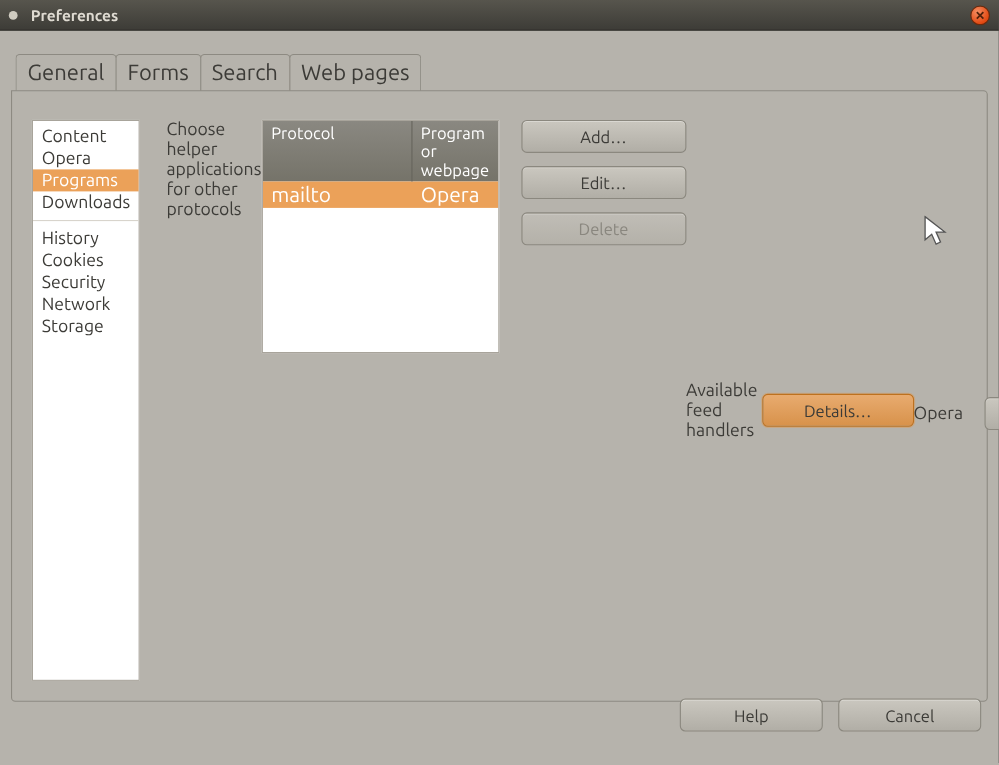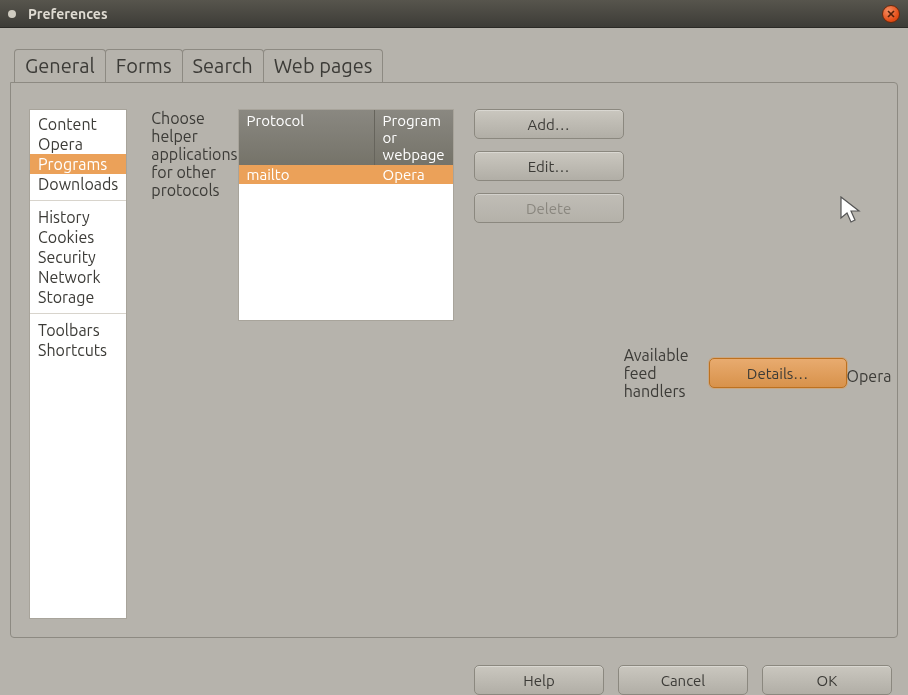--- a/index.html
+++ b/index.html
@@ -132,21 +132,21 @@
     font-size: 15px;
   }
   .th {
     padding: 2px 8px;
     border-right: 1px solid #66645c;
   }
   .th.c1 { width: 136px; }
   .th.c2 { flex: 1; border-right: none; }
   .trow {
     display: flex;
-    font-size: 15px;
+    font-size: 19px;
   }
   .trow.selected { background: #eba159; color: #fff; }
   .td { padding: 1px 8px; }
   .td.c1 { width: 136px; }
   .td.c2 { flex: 1; }
   .btn-col {
     display: flex;
     flex-direction: column;
     gap: 12px;
     width: 150px;
@@ -167,40 +167,40 @@
     color: #8a877f;
     cursor: default;
     background: linear-gradient(to bottom, #c0bdb6, #b4b1a9);
   }
   .btn.highlight {
     border: 1px solid #bd711f;
     background: linear-gradient(to bottom, #e8ab6f, #d8924b);
     box-shadow: 0 0 0 1px rgba(230,150,70,0.4);
   }
   .feed-row {
-    display:flex; align-items:center; gap:20px;
+    display:flex; align-items:center; gap:4px;
     margin-top: 18px;
   }
   .feed-row .section-label { margin-bottom:0; flex:1; }
   .hr {
     border: none;
     border-top: 1px solid #938f86;
     margin: 34px 0 14px 0;
   }
   .source-row {
     display: flex;
     align-items: center;
     gap: 20px;
     margin-top: 24px;
   }
   .source-row .val { flex:1; font-size:16px; }
   .footer {
     position: absolute;
     right: 16px;
-    bottom: 0;
+    bottom: 30px;
     display: flex;
     gap: 14px;
   }
   .footer .btn { width: 130px; }
   .cursor {
     position: absolute;
     left: 840px;
     top: 168px;
     pointer-events: none;
     z-index: 10;
@@ -237,24 +237,20 @@
         <div class="side-item">Opera</div>
         <div class="side-item selected">Programs</div>
         <div class="side-item">Downloads</div>
       </div>
       <div class="side-group">
         <div class="side-item">History</div>
         <div class="side-item">Cookies</div>
         <div class="side-item">Security</div>
         <div class="side-item">Network</div>
         <div class="side-item">Storage</div>
-      </div>
-      <div class="side-group">
-        <div class="side-item">Toolbars</div>
-        <div class="side-item">Shortcuts</div>
       </div>
     </div>
 
     <div class="content">
       <div class="section-label">Choose helper applications for other protocols</div>
 
       <div class="proto-row">
         <div class="proto-table">
           <div class="thead">
             <div class="th c1">Protocol</div>
@@ -284,20 +280,19 @@
         <div class="val">Opera</div>
         <div class="btn" style="width:150px">Edit…</div>
       </div>
     </div>
 
   </div>
 
   <div class="footer">
     <div class="btn">Help</div>
     <div class="btn">Cancel</div>
-    <div class="btn">OK</div>
   </div>
 
   <svg class="cursor" width="26" height="30" viewBox="0 0 26 30">
     <path d="M1 1 L1 22 L7 17 L11 26 L15 24 L11 15 L19 15 Z" fill="#ffffff" stroke="#555" stroke-width="1.2"></path>
   </svg>
 
 </div>
 
 </body></html>

